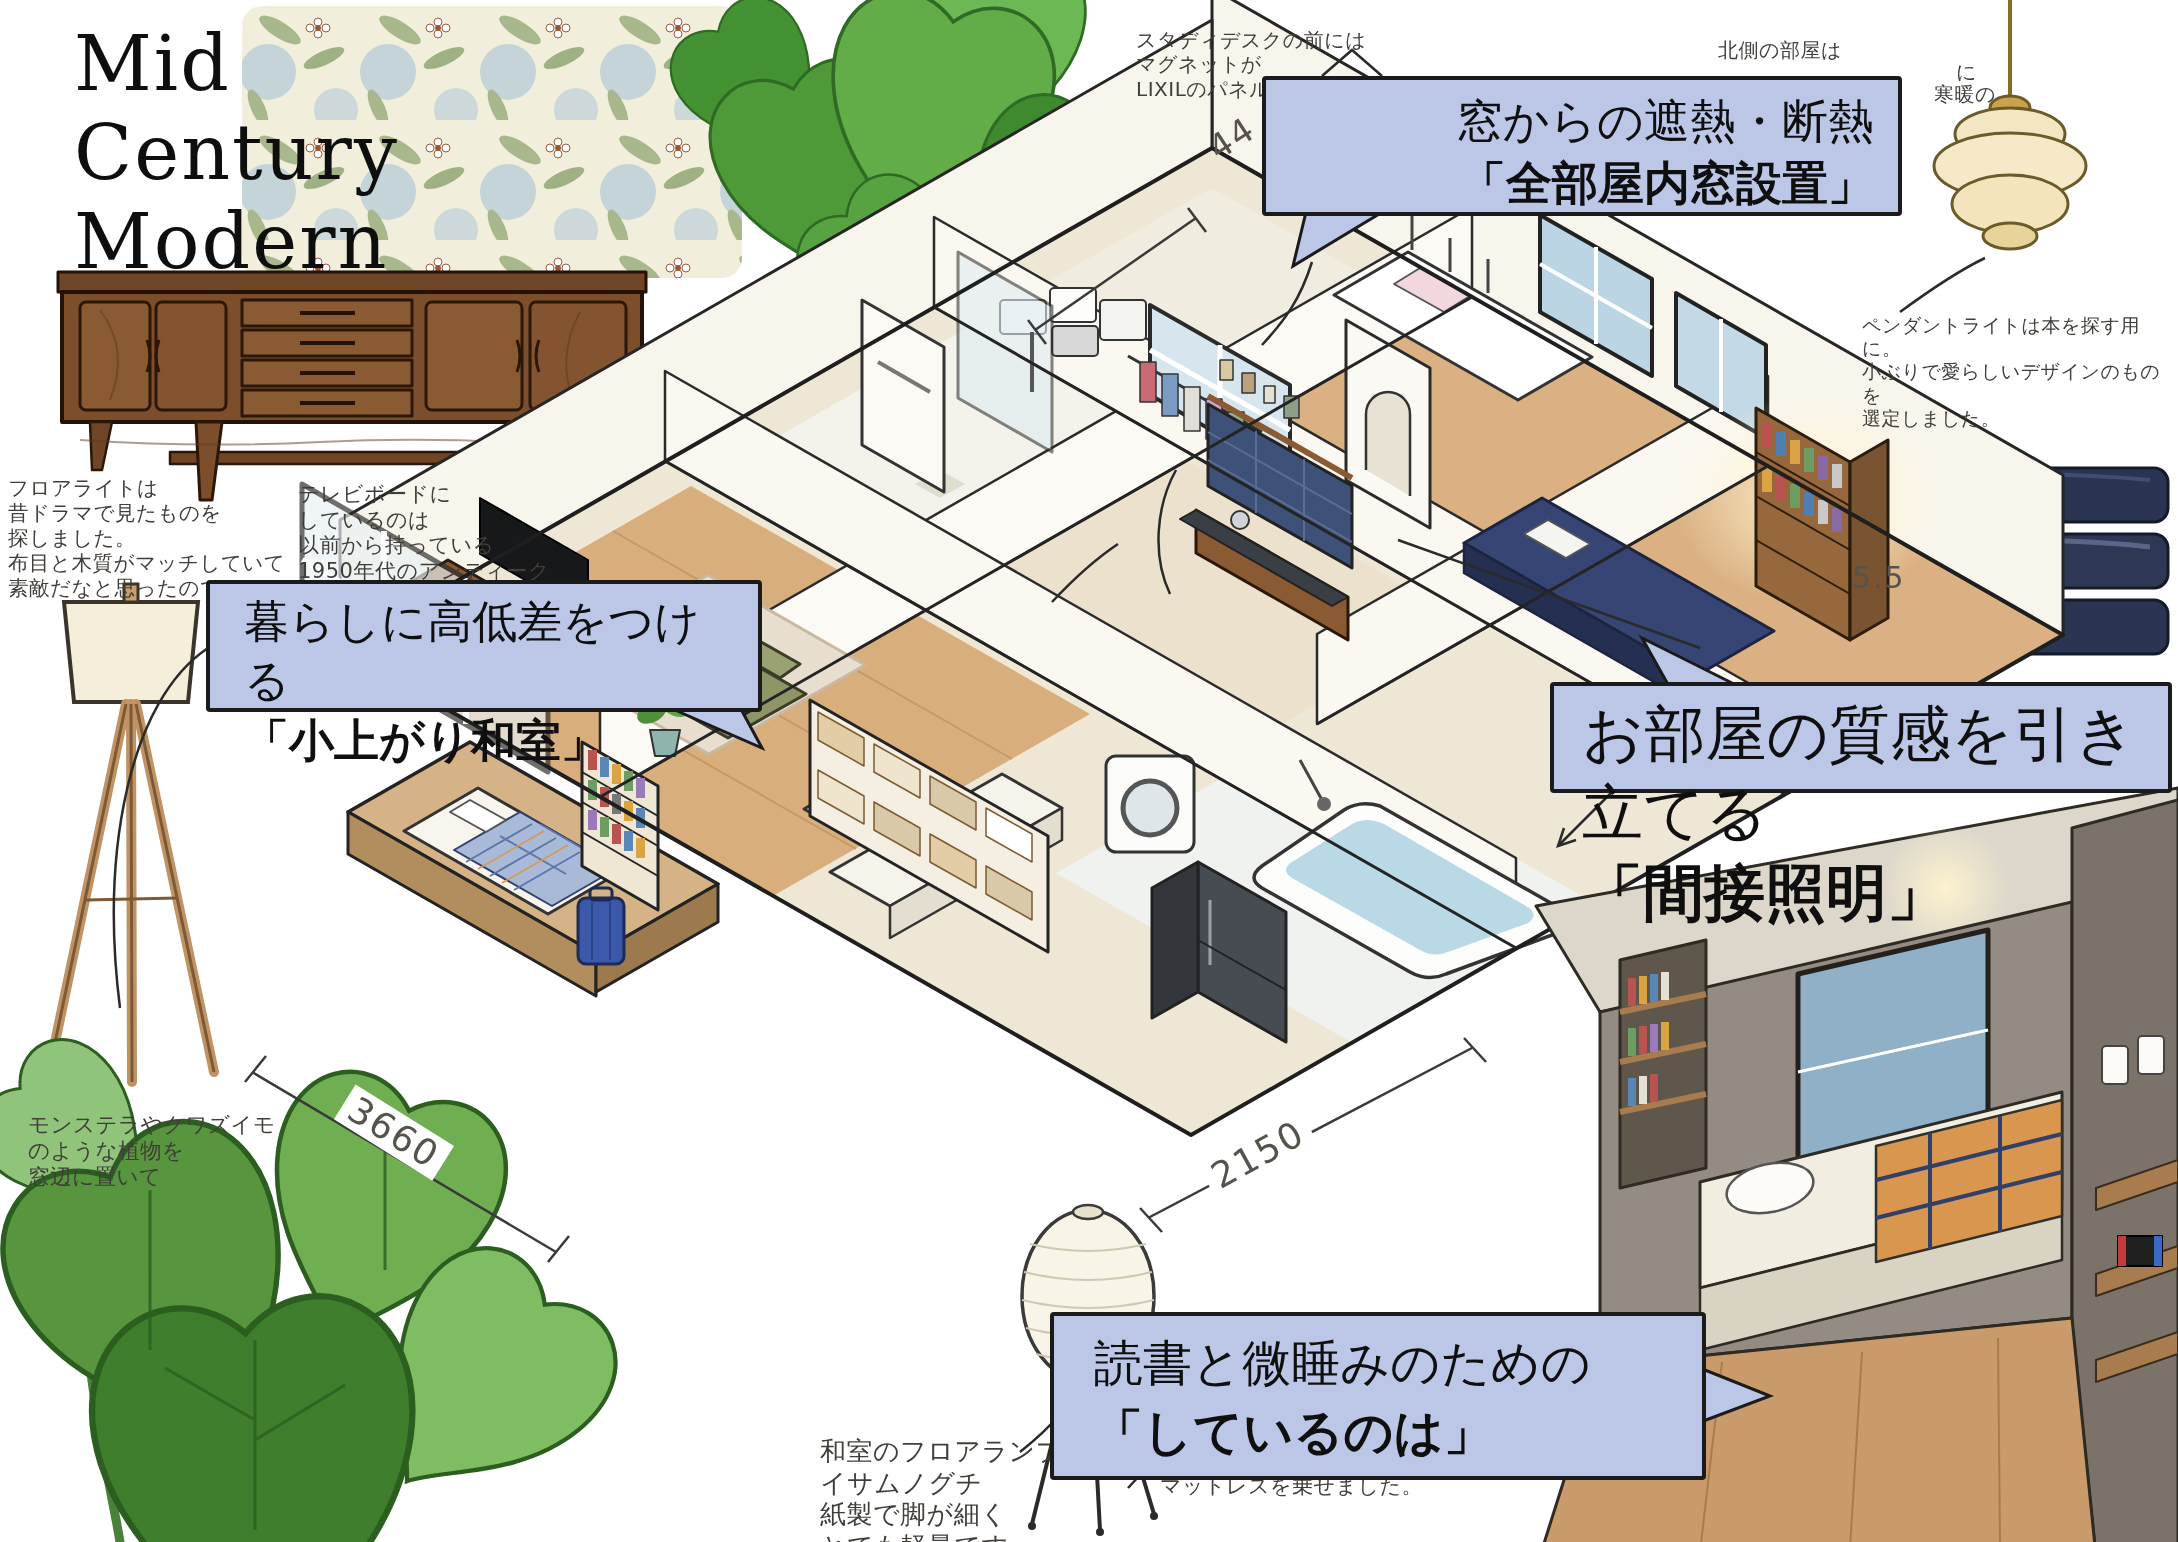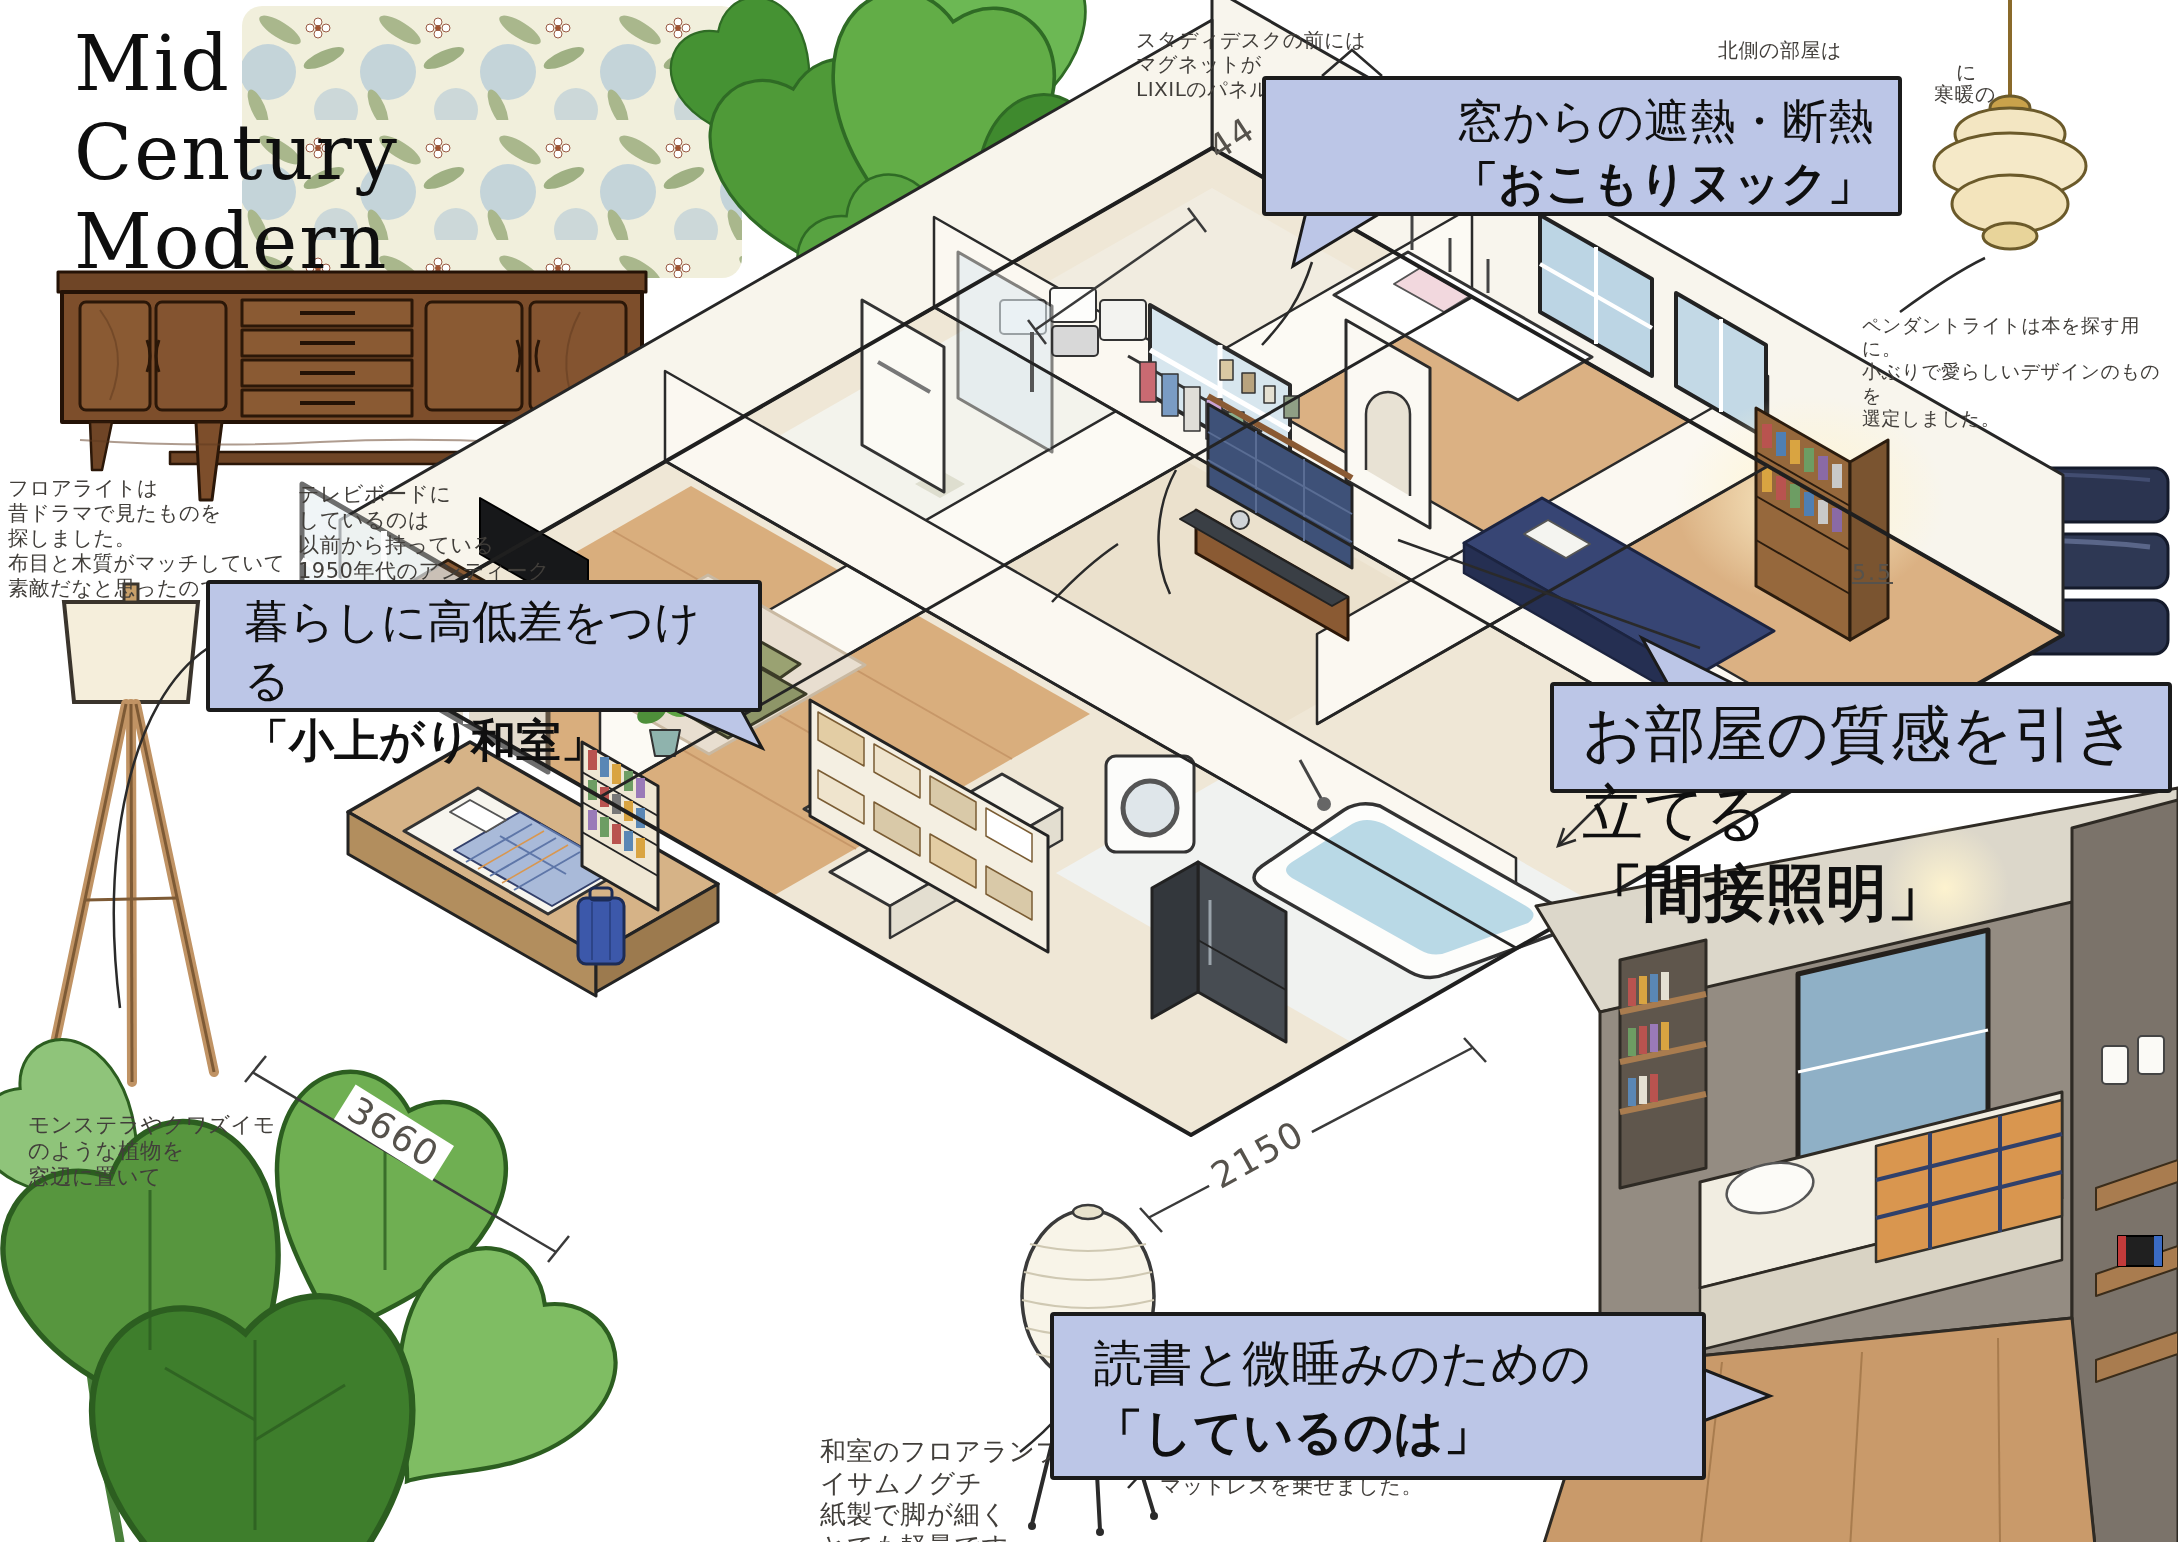--- a/index.html
+++ b/index.html
@@ -515,38 +515,38 @@
 <div class="note" style="left:820px;top:1436px;font-size:26px;">和室のフロアランプは
 イサムノグチ
 紙製で脚が細く
 とても軽量です</div>
 <div class="note" style="left:1160px;top:1448px;font-size:21px;">床を上げた土台に
 マットレスを乗せました。</div>
 
 <span class="dim" style="left:1208px;top:118px;font-size:34px;transform:rotate(-33deg);">44</span>
 <span class="dim bg" style="left:336px;top:1112px;transform:rotate(32deg);">3660</span>
 <span class="dim bg" style="left:1200px;top:1134px;transform:rotate(-29deg);">2150</span>
-<span class="dim" style="left:1852px;top:560px;font-size:22px;text-decoration:underline;">5.5</span>
+<span class="dim" style="left:1852px;top:560px;font-size:30px;">5.5</span>
 
 <svg class="tail" style="left:1285px;top:206px;" width="110" height="64">
   <polygon points="22,2 104,2 8,60" fill="#bcc6e7" stroke="#1b1b1b" stroke-width="3"></polygon>
 </svg>
 <svg class="tail" style="left:640px;top:698px;" width="130" height="56">
   <polygon points="12,2 96,2 122,50" fill="#bcc6e7" stroke="#1b1b1b" stroke-width="3"></polygon>
 </svg>
 <svg class="tail" style="left:1630px;top:634px;" width="120" height="58">
   <polygon points="40,54 112,54 12,4" fill="#bcc6e7" stroke="#1b1b1b" stroke-width="3"></polygon>
 </svg>
 <svg class="tail" style="left:1688px;top:1352px;" width="92" height="86">
   <polygon points="2,12 2,74 82,44" fill="#bcc6e7" stroke="#1b1b1b" stroke-width="3"></polygon>
 </svg>
 
 <div class="bubble" style="left:1262px;top:76px;width:640px;height:140px;padding:10px 24px 10px 20px;font-size:46px;line-height:1.35;text-align:right;">
   <span class="l1">窓からの遮熱・断熱</span>
-  <span class="l2">「おこもりヌック」</span>
+  <span class="l2">「全部屋内窓設置」</span>
 </div>
 
 <div class="bubble" style="left:206px;top:580px;width:556px;height:132px;padding:8px 16px 8px 34px;font-size:45px;line-height:1.32;">
   <span class="l1">暮らしに高低差をつける</span>
   <span class="l2">「小上がり和室」</span>
 </div>
 
 <div class="bubble" style="left:1550px;top:682px;width:622px;height:111px;padding:8px 16px 8px 28px;font-size:61px;line-height:1.3;">
   <span class="l1">お部屋の質感を引き立てる</span>
   <span class="l2">「間接照明」</span>

